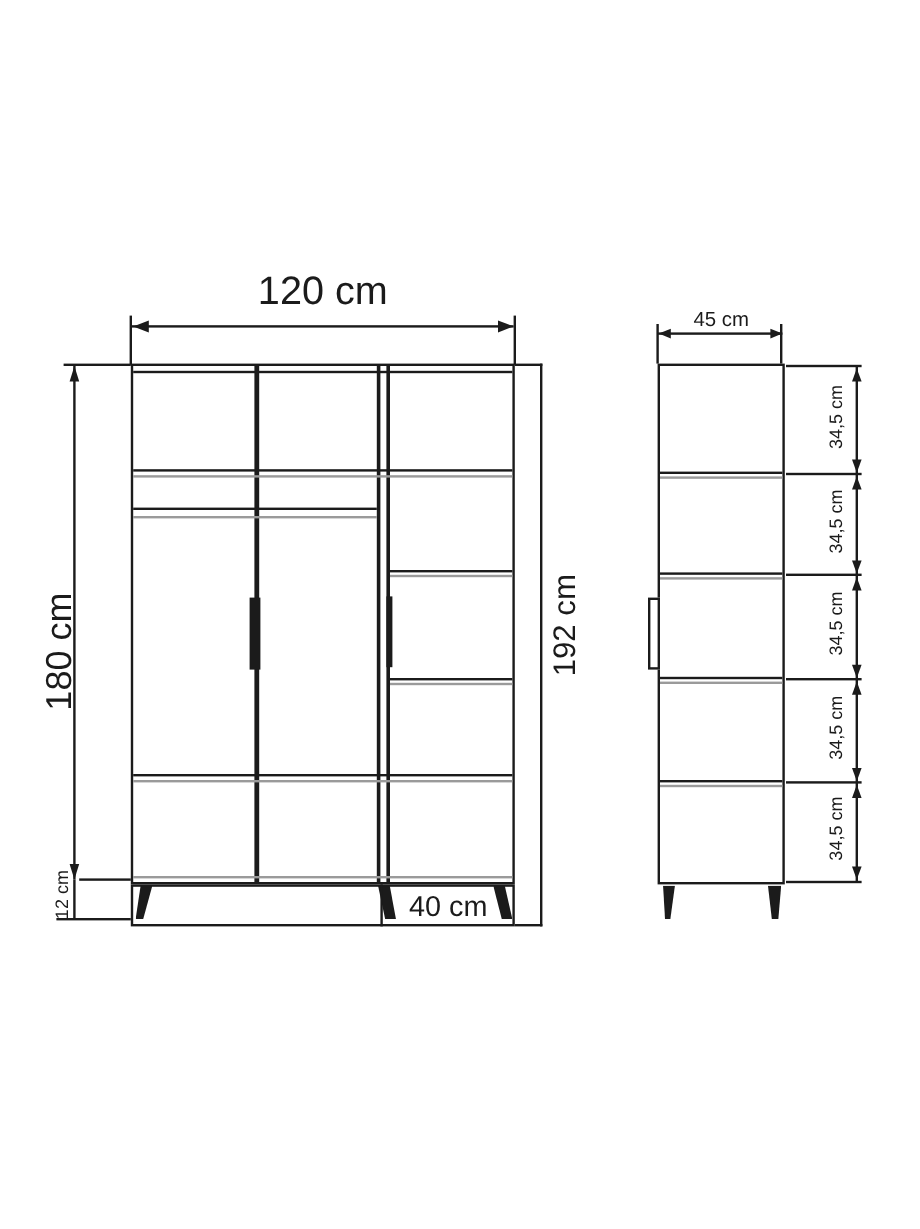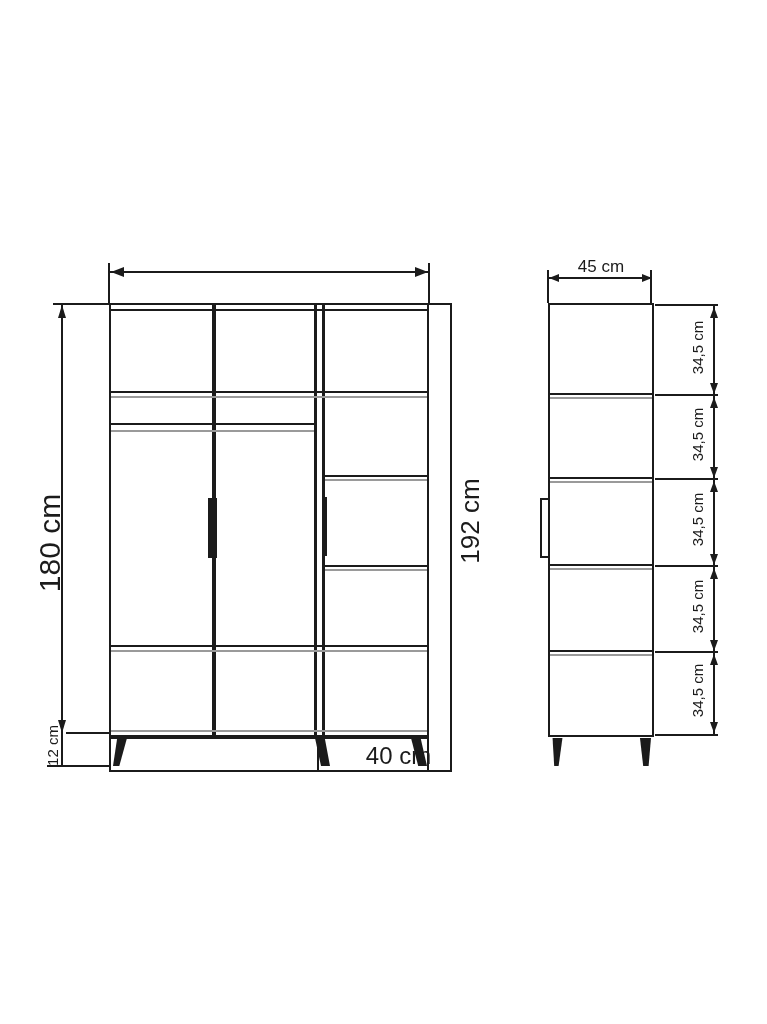--- a/index.html
+++ b/index.html
@@ -31,20 +31,21 @@
   .fs-180 { font-size:30px; }
   .fs-192 { font-size:26px; }
   .fs-sm  { font-size:17px; }
   .fs-xs  { font-size:15px; }
 </style>
 </head>
 <body>
 
 <div id="canvas">
 
+  <div class="label fs-big" style="left:149px; top:224px; width:240px;">120 cm</div>
   <div class="hline" style="left:110px; top:271px; width:318px;"></div>
   <div class="arr a-left" style="left:111px; top:267px;"></div>
   <div class="arr a-right" style="left:415px; top:267px;"></div>
   <div class="vline" style="left:108px; top:263px; height:41px;"></div>
   <div class="vline" style="left:428px; top:263px; height:41px;"></div>
 
   <div class="box" style="left:109px; top:303px; width:320px; height:434px;"></div>
   <div class="hline" style="left:111px; top:309px; width:316px;"></div>
 
   <div class="vline" style="left:212px; top:305px; width:4px; height:430px;"></div>
@@ -68,21 +69,21 @@
 
   <div class="handle" style="left:208px; top:498px; width:9px; height:60px;"></div>
   <div class="handle" style="left:322px; top:497px; width:5px; height:59px;"></div>
 
   <div class="leg" style="left:113px; top:738px; width:14px; height:28px; clip-path:polygon(30% 0,100% 0,45% 100%,0 100%);"></div>
   <div class="leg" style="left:315px; top:738px; width:15px; height:28px; clip-path:polygon(0 0,65% 0,100% 100%,40% 100%);"></div>
   <div class="leg" style="left:411px; top:738px; width:16px; height:28px; clip-path:polygon(0 0,60% 0,100% 100%,45% 100%);"></div>
 
   <div class="box" style="left:109px; top:737px; width:320px; height:35px;"></div>
   <div class="vline" style="left:317px; top:737px; height:35px;"></div>
-  <div class="label fs-mid" style="left:318px; top:743px; width:111px;margin-left:25px;">40 cm</div>
+  <div class="label fs-mid" style="left:318px; top:743px; width:111px;">40 cm</div>
 
   <div class="hline" style="left:53px; top:303px; width:56px;"></div>
   <div class="vline" style="left:61px; top:305px; height:428px;"></div>
   <div class="arr a-up" style="left:58px; top:305px;"></div>
   <div class="arr a-down" style="left:58px; top:720px;"></div>
   <div class="vlabel fs-180" style="left:-20px; top:528px; width:140px;">180 cm</div>
 
   <div class="hline" style="left:66px; top:732px; width:43px;"></div>
   <div class="hline" style="left:47px; top:765px; width:62px;"></div>
   <div class="vline" style="left:61px; top:733px; height:33px;"></div>

